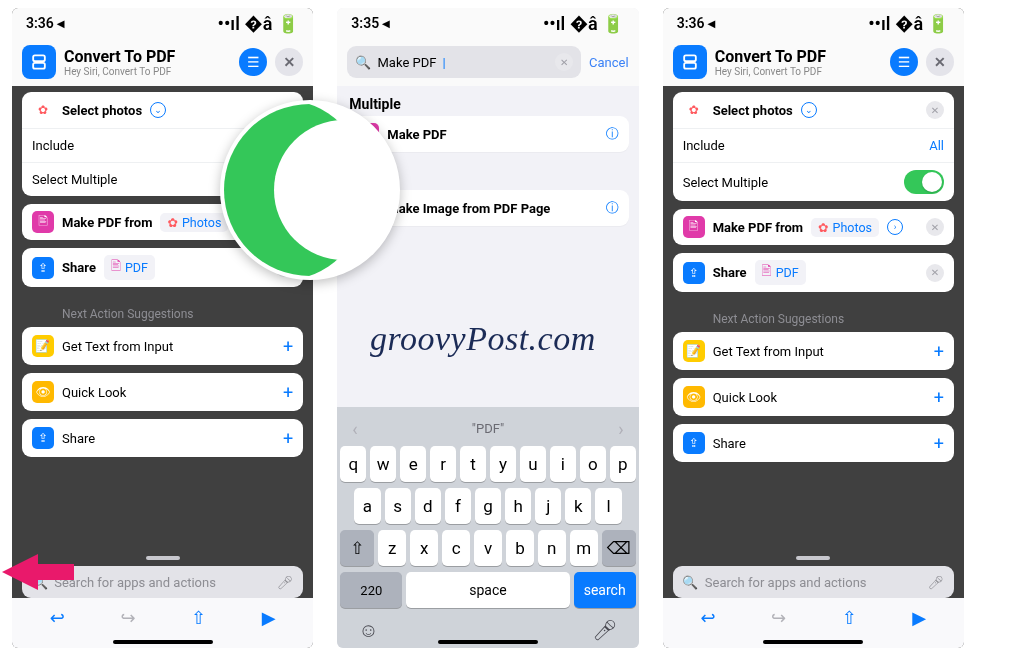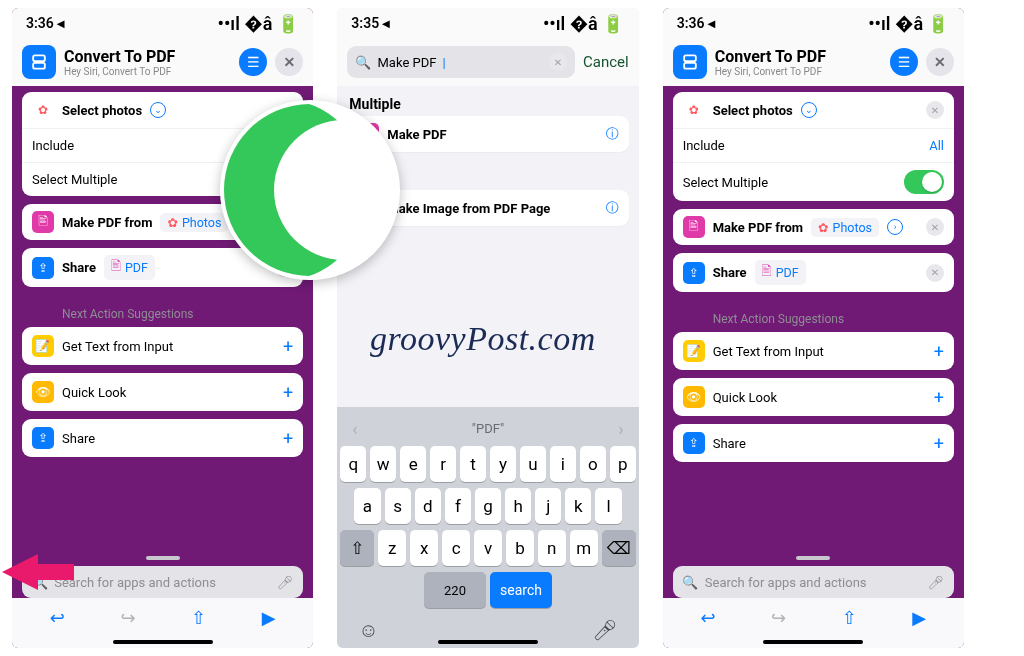--- a/index.html
+++ b/index.html
@@ -9,21 +9,21 @@
     width: 1024px;
     height: 656px;
     display: flex;
     gap: 24px;
     padding: 8px 60px 8px 12px;
     position: relative;
   }
   .phone {
     width: 302px;
     height: 640px;
-    background: #701a75;
+    background: #404040;
     border-radius: 6px;
     overflow: hidden;
     position: relative;
     font-size: 13px;
     color: #000;
   }
   .statusbar {
     height: 30px;
     display: flex;
     justify-content: space-between;
@@ -132,21 +132,21 @@
   .tool-disabled { color: #b2b2b8; }
   
   .search-top {
     display: flex; align-items: center; padding: 8px 10px; gap: 8px;
     background: #fafafa;
   }
   .search-field {
     flex: 1; background: #e3e3e8; border-radius: 9px; height: 32px;
     display: flex; align-items: center; gap: 6px; padding: 0 8px;
   }
-  .cancel-text { color: #14532d; font-size: 15px; }
+  .cancel-text { color: #3b82f6; font-size: 13px; }
   .grp-label { font-weight: 700; padding: 10px 12px 4px 12px; font-size: 14px; }
   .result-card { margin: 0 10px 8px 10px; background:#fff; border-radius:9px; }
   .info-icon { margin-left:auto; color:#097bff; }
   .keyboard {
     position: absolute; left:0; right:0; bottom:0;
     background:#cfd3d9; padding:3px 3px 6px 3px;
   }
   .kb-bar {
     height:36px; display:flex; align-items:center; justify-content:center;
     color:#6a6a72; font-size:13px; position:relative;
@@ -365,20 +365,21 @@
         <div class="key">x</div>
         <div class="key">c</div>
         <div class="key">v</div>
         <div class="key">b</div>
         <div class="key">n</div>
         <div class="key">m</div>
       <div class="key key-sm key-fn">⌫</div>
     </div>
     <div class="kb-row">
       <div class="key key-123">220</div>
+      <div class="key key-space">space</div>
       <div class="key key-search">search</div>
     </div>
     <div class="kb-footer">
       <span>☺︎</span>
       <span>🎤︎</span>
     </div>
     <div class="home-indicator"></div>
   </div>
 </div>
 

